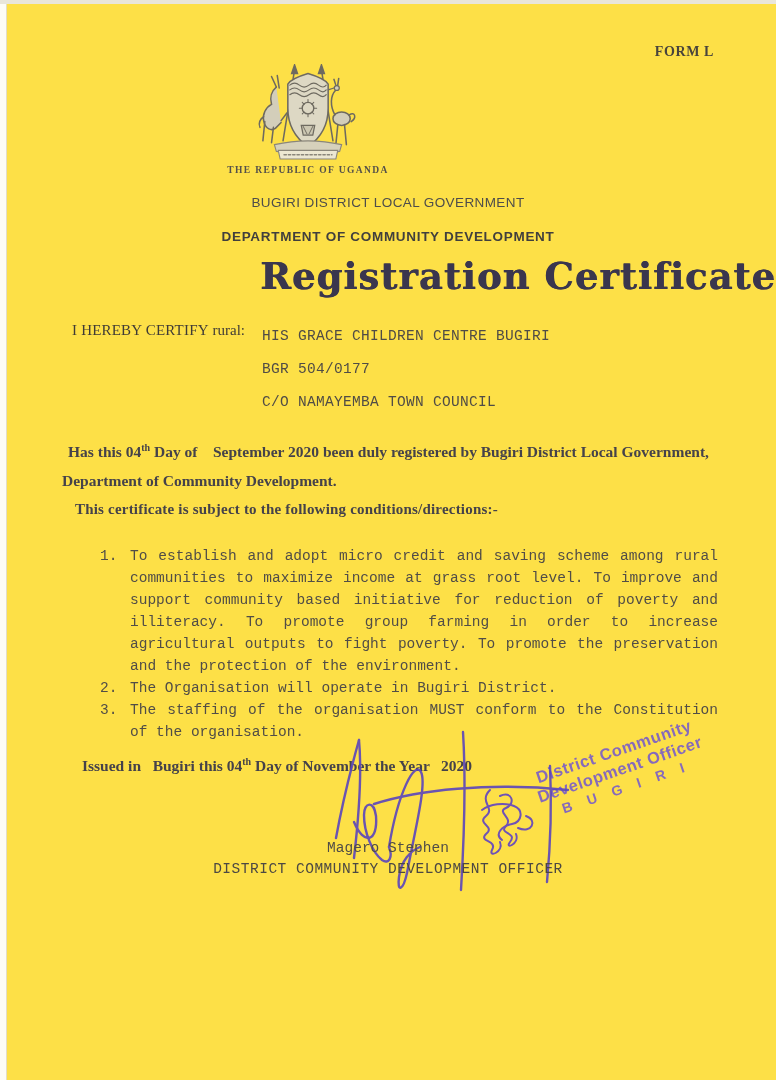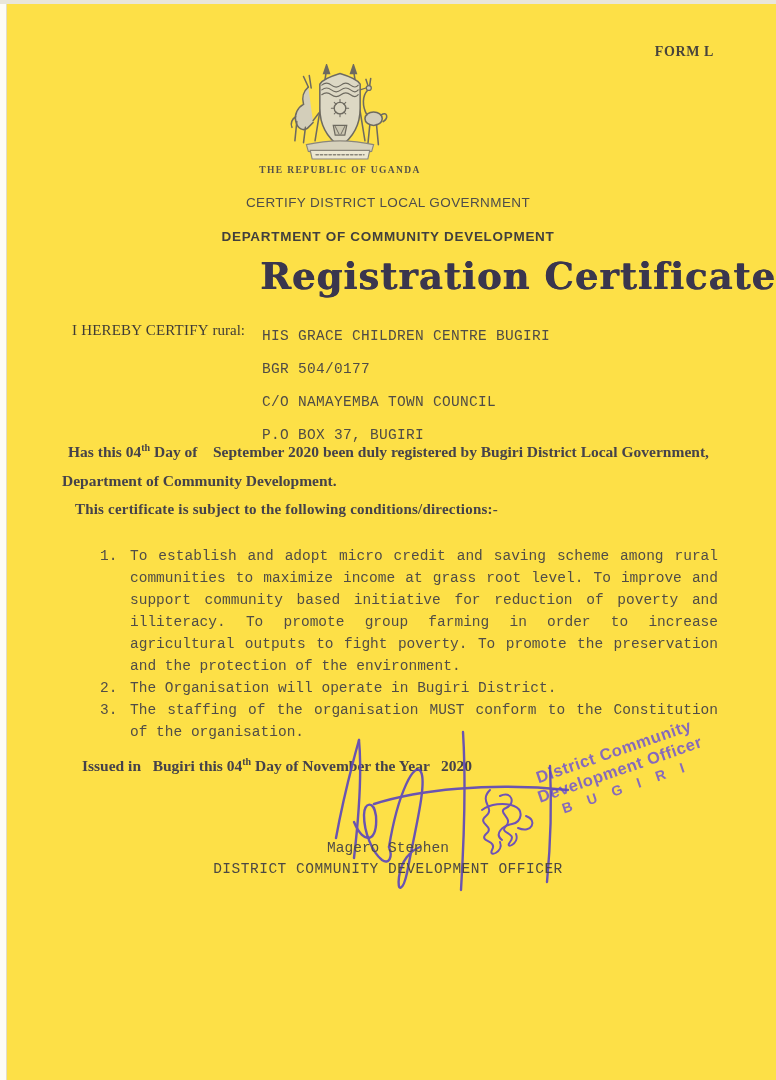--- a/index.html
+++ b/index.html
@@ -7,21 +7,21 @@
     position:relative;width:776px;height:1080px;margin:4px auto;
     background:#fde047;overflow:hidden;
     font-family:"Liberation Serif",serif;color:#45424a;
   }
   .scan .edge-strip{position:absolute;left:0;top:0;width:6px;height:100%;
     background:#fdfcf6;border-right:1px solid #e3ddc4;}
 
   .form-label{position:absolute;top:40px;right:62px;
     font:bold 14px "Liberation Serif",serif;color:#48443c;letter-spacing:.6px;}
 
-  .crest{position:absolute;top:60px;left:0;width:616px;text-align:center;padding-left:32px;}
+  .crest{position:absolute;top:60px;left:0;width:616px;text-align:center;}
   .crest svg{display:inline-block;}
   .emblem-caption{margin-top:1px;font:bold 9.5px "Liberation Serif",serif;
     letter-spacing:1.4px;color:#55514a;}
 
   .org1{position:absolute;top:191px;left:0;width:776px;text-align:center;
     font:13.5px "Liberation Sans",sans-serif;color:#4e4d4b;letter-spacing:.4px;}
   .org2{position:absolute;top:225px;left:0;width:776px;text-align:center;
     font:bold 13.5px "Liberation Sans",sans-serif;color:#413f3d;letter-spacing:.7px;}
 
   .cert-title{position:absolute;top:250px;left:0;width:776px;text-align:right;
@@ -125,32 +125,31 @@
           <path d="M113,63 L115,84"></path>
 
         <path d="M40,84 Q75,76 110,84 L108,91 Q75,97 42,91 Z" fill="#d6d1bc" stroke="#8a867a" stroke-width="1.2"></path>
         <path d="M44,90 L106,90 L104,99 L46,99 Z" fill="#ece7d2" stroke="#8a867a" stroke-width="1.2"></path>
         <line x1="50" y1="94.5" x2="100" y2="94.5" stroke="#8a867a" stroke-width="1.4" stroke-dasharray="2.5,2"></line>
       </g>
     </svg>
     <div class="emblem-caption">THE REPUBLIC OF UGANDA</div>
   </div>
 
-  <div class="org1">CERTIFY DISTRICT LOCAL GOVERNMENT</div>
+  <div class="org1">BUGIRI DISTRICT LOCAL GOVERNMENT</div>
   <div class="org2">DEPARTMENT OF COMMUNITY DEVELOPMENT</div>
 
   <div class="cert-title">Registration Certificate</div>
 
   <div class="certify">
     <div class="certify-label"><b>I HEREBY CERTIFY</b><span> rural:</span></div>
     <div class="certify-values">
       <div>HIS GRACE CHILDREN CENTRE BUGIRI</div>
       <div>BGR 504/0177</div>
       <div>C/O NAMAYEMBA TOWN COUNCIL</div>
-      <div>P.O BOX 37, BUGIRI</div>
     </div>
   </div>
 
   <div class="registration"><span>Has this 04</span><sup>th</sup><span> Day of    September 2020 been duly registered by Bugiri District Local Government, Department of Community Development.</span></div>
 
   <div class="cond-intro">This certificate is subject to the following conditions/directions:-</div>
 
   <div class="conditions">
     <div class="cond">
       <span class="num">1.</span>

